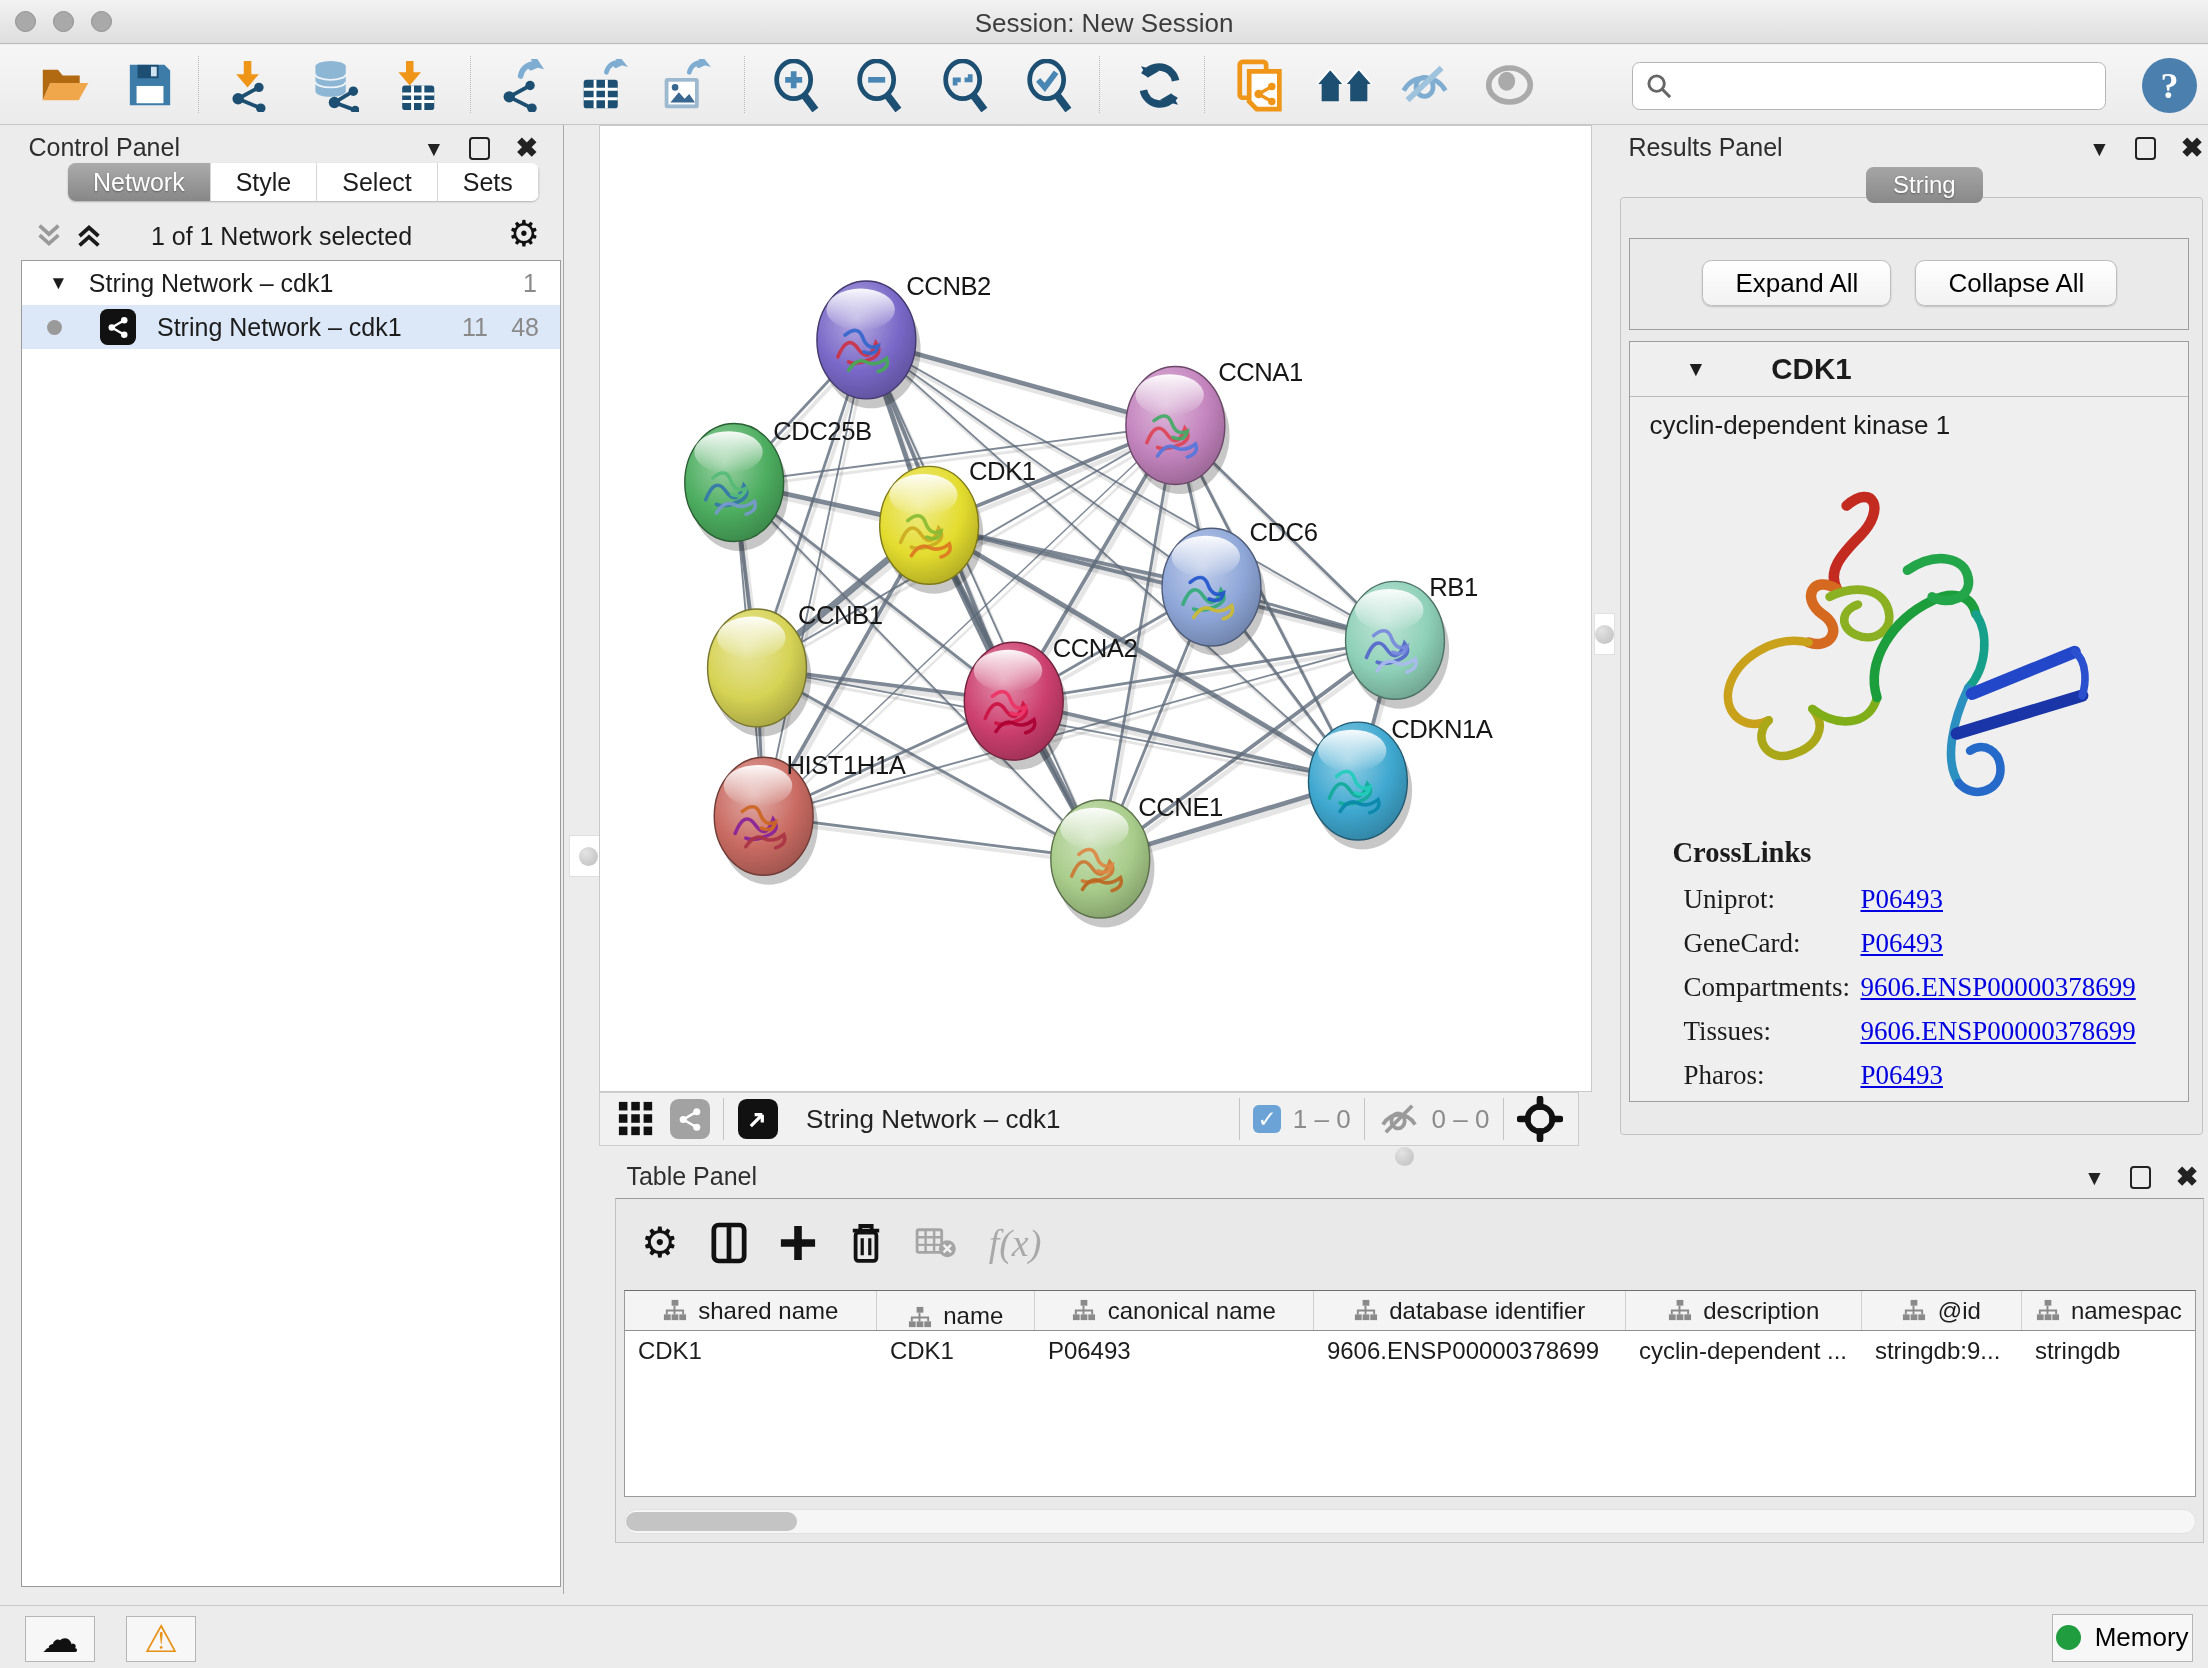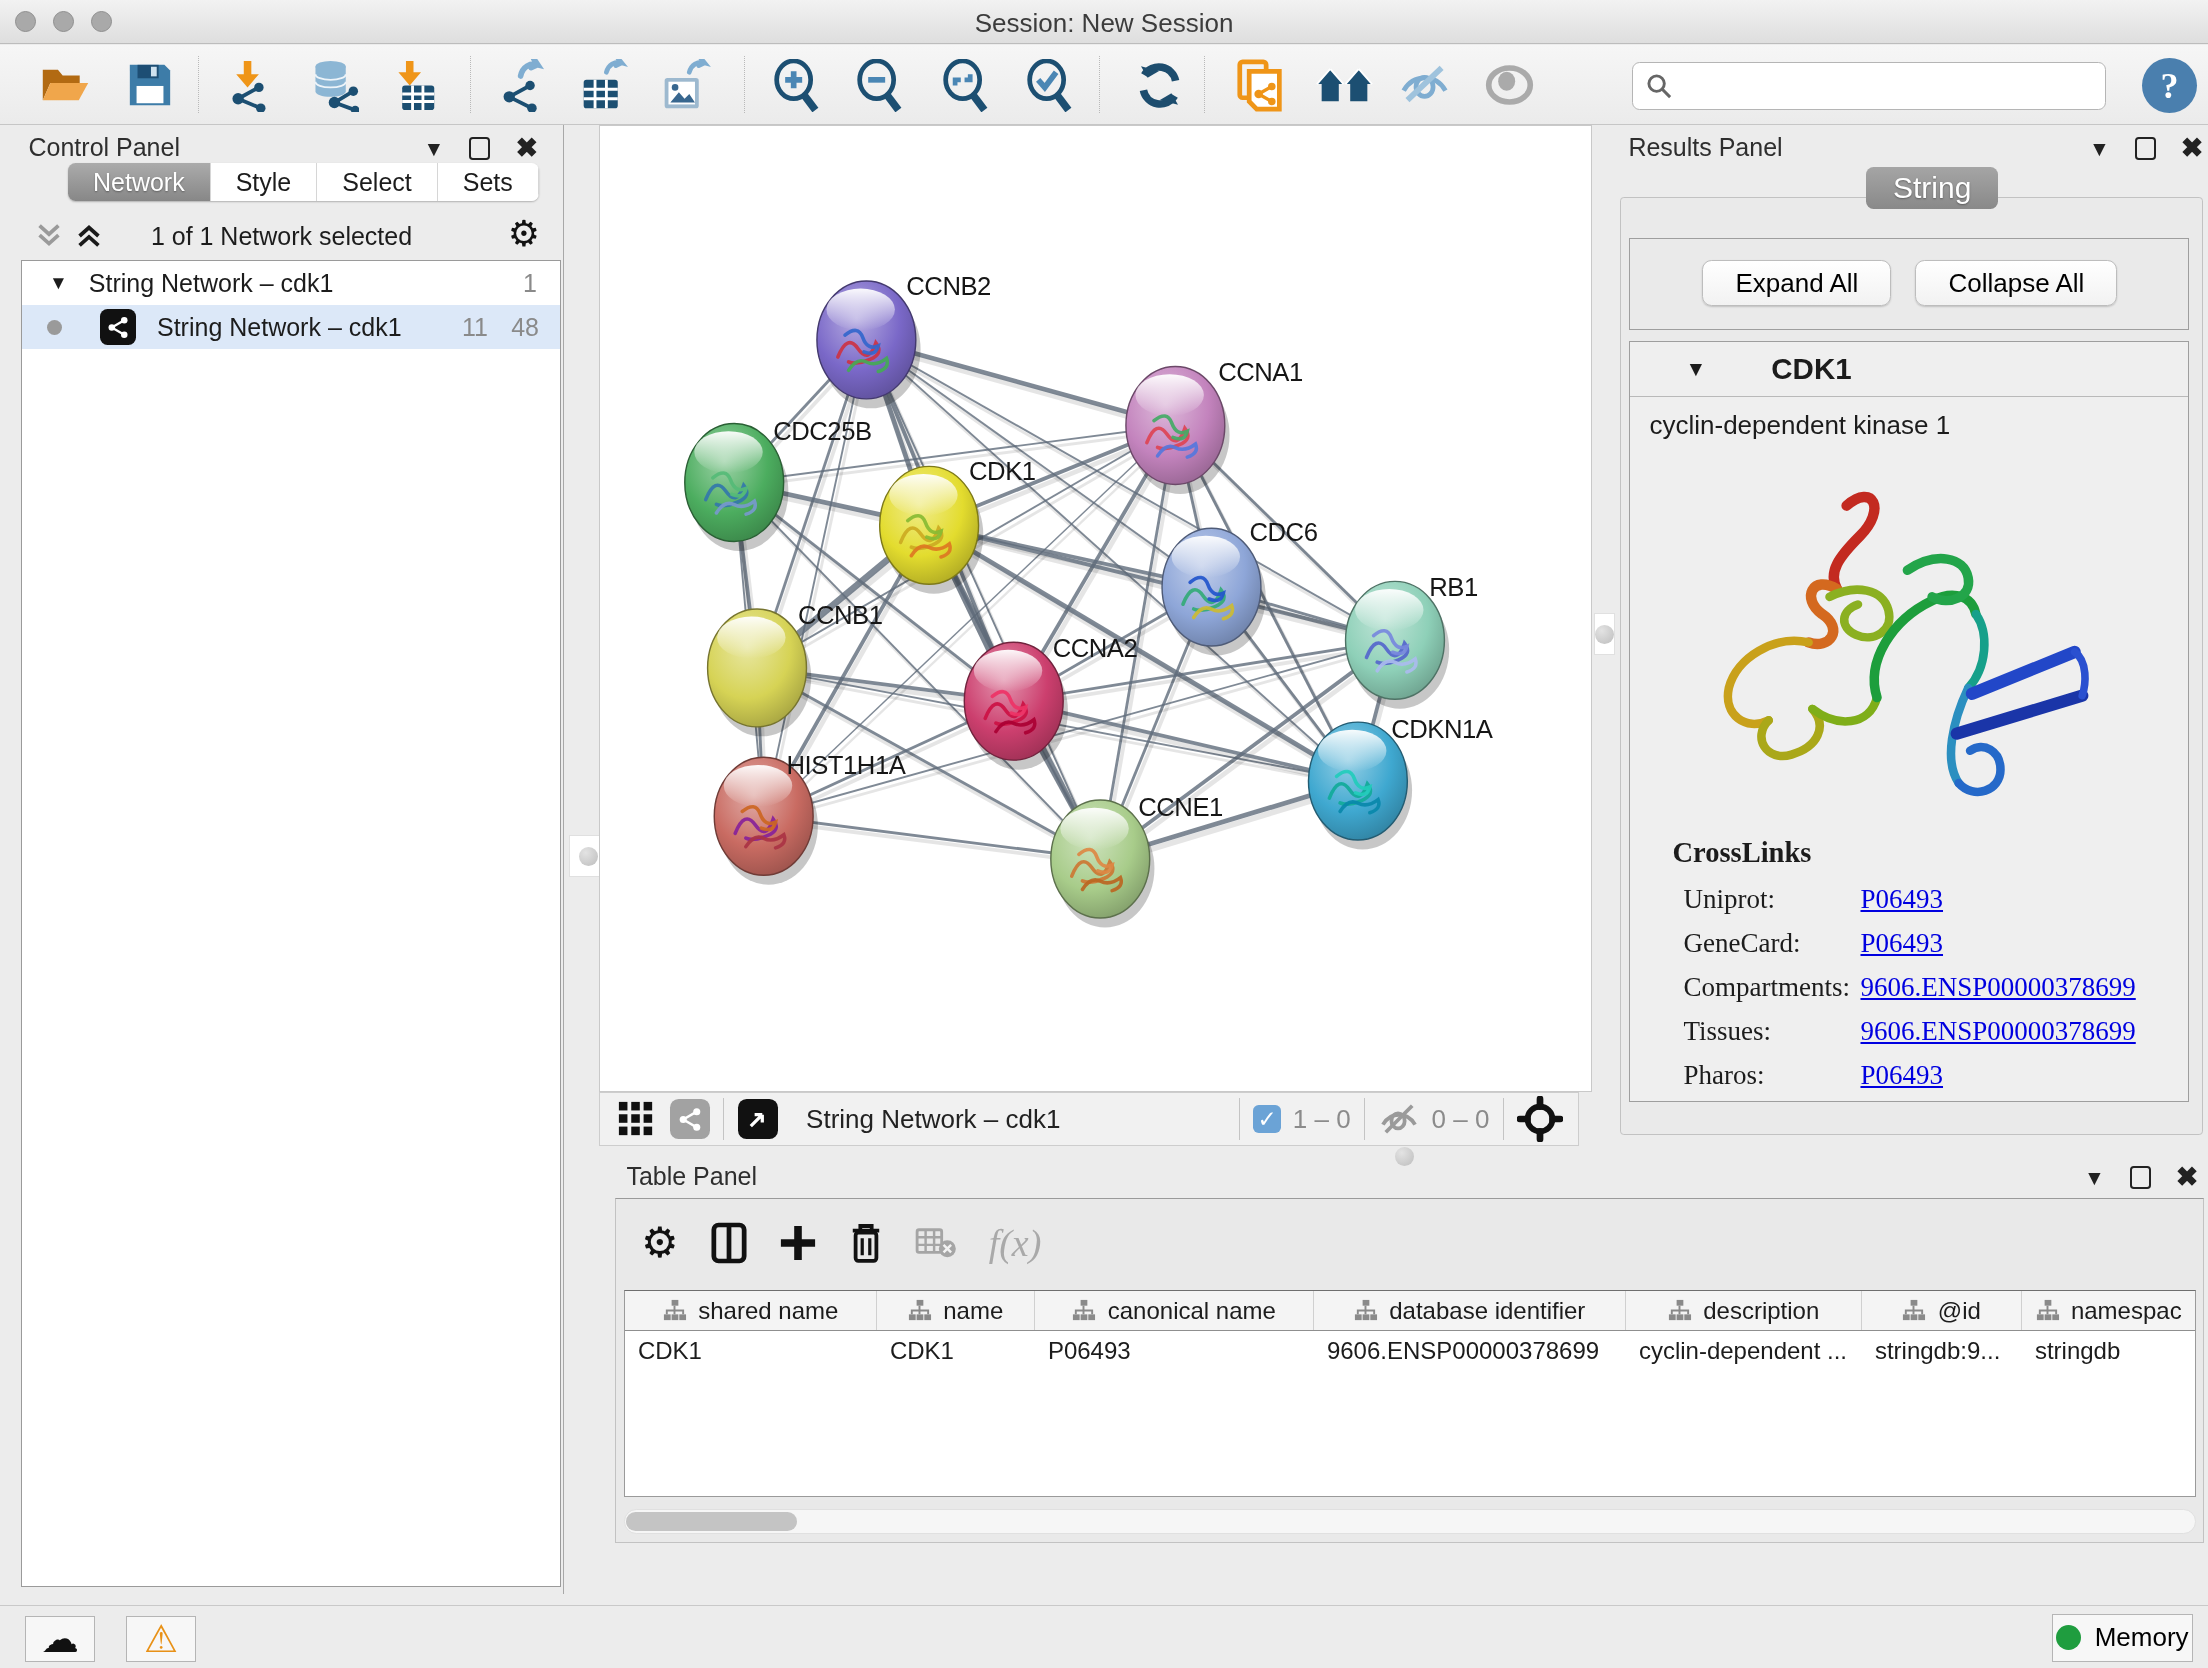--- a/index.html
+++ b/index.html
@@ -79,21 +79,21 @@
     background:#f1f1f1; border:1px solid #cdcdcd; display:flex; align-items:center; }
   .ns-div { width:0; height:42px; border-left:1px solid #c4c4c4; margin:0 13.3px; }
   .ns-name { font-size:26px; color:#222; margin-left:28.5px; }
   .ns-count { color:#8b8b8b; font-size:26px; margin-left:11.4px; }
   .checkbox { width:28.5px; height:28.5px; background:#6ba3d6; border-radius:5.7px; color:#fff;
     font-size:23px; display:flex; align-items:center; justify-content:center; }
   .icon-btn { background:transparent; border:none; cursor:pointer; display:flex; align-items:center; justify-content:center; }
   
   .results-panel { position:absolute; left:1617px; top:125px; width:592px; height:1013px; }
   .rp-tab { position:absolute; left:249px; top:42px; padding:3.8px 27px; background:linear-gradient(#a5a5a5,#898989);
-    color:#fff; border-radius:7.6px; font-size:30px; text-shadow:0 1px 1.9px rgba(0,0,0,.35); z-index:2; cursor:pointer;}
+    color:#fff; border-radius:7.6px; font-size:24px; text-shadow:0 1px 1.9px rgba(0,0,0,.35); z-index:2; cursor:pointer;}
   .rp-outer { position:absolute; left:2.9px; top:72px; width:583px; height:938px;
     background:#eaeaea; border:1.9px solid #c2c2c2; border-radius:3.8px; }
   .rp-box1 { position:absolute; left:8.6px; top:40px; width:560px; height:92px;
     border:1.9px solid #9e9e9e; background:#eaeaea; }
   .rp-btn { position:absolute; top:21px; height:46px; background:linear-gradient(#ffffff,#f2f2f2);
     border:1px solid #bdbdbd; border-radius:9.5px; font-size:26px; padding:0 32px; cursor:pointer;
     box-shadow:0 1px 1.9px rgba(0,0,0,.18); font-family:"Liberation Sans",sans-serif; }
   .rp-box2 { position:absolute; left:8.6px; top:143px; width:560px; height:761px;
     border:1.9px solid #9e9e9e; background:#efefef; }
   .gene-head { height:55px; border-bottom:1.9px solid #b9b9b9; display:flex; align-items:center; background:#efefef; }
@@ -809,21 +809,21 @@
                   <rect x="10" y="2" width="7" height="6"></rect>
                   <rect x="2" y="17" width="7" height="6"></rect>
                   <rect x="10" y="17" width="7" height="6"></rect>
                   <rect x="18" y="17" width="7" height="6"></rect>
                   <path d="M13 8 v5 M5 17 v-4 h17 v4 M13 13 v4" stroke="#8a8a8a" stroke-width="2" fill="none"></path>
                 </g>
               </svg>
             </span>
             <span>shared name</span>
           </div>
-          <div class="gt-hcell" style="width: 158px;">
+          <div class="gt-hcell" style="width: 158px; align-items: flex-end;">
             <span>
               <svg width="25" height="25" viewBox="0 0 26 26">
                 <g fill="#8a8a8a">
                   <rect x="10" y="2" width="7" height="6"></rect>
                   <rect x="2" y="17" width="7" height="6"></rect>
                   <rect x="10" y="17" width="7" height="6"></rect>
                   <rect x="18" y="17" width="7" height="6"></rect>
                   <path d="M13 8 v5 M5 17 v-4 h17 v4 M13 13 v4" stroke="#8a8a8a" stroke-width="2" fill="none"></path>
                 </g>
               </svg>

